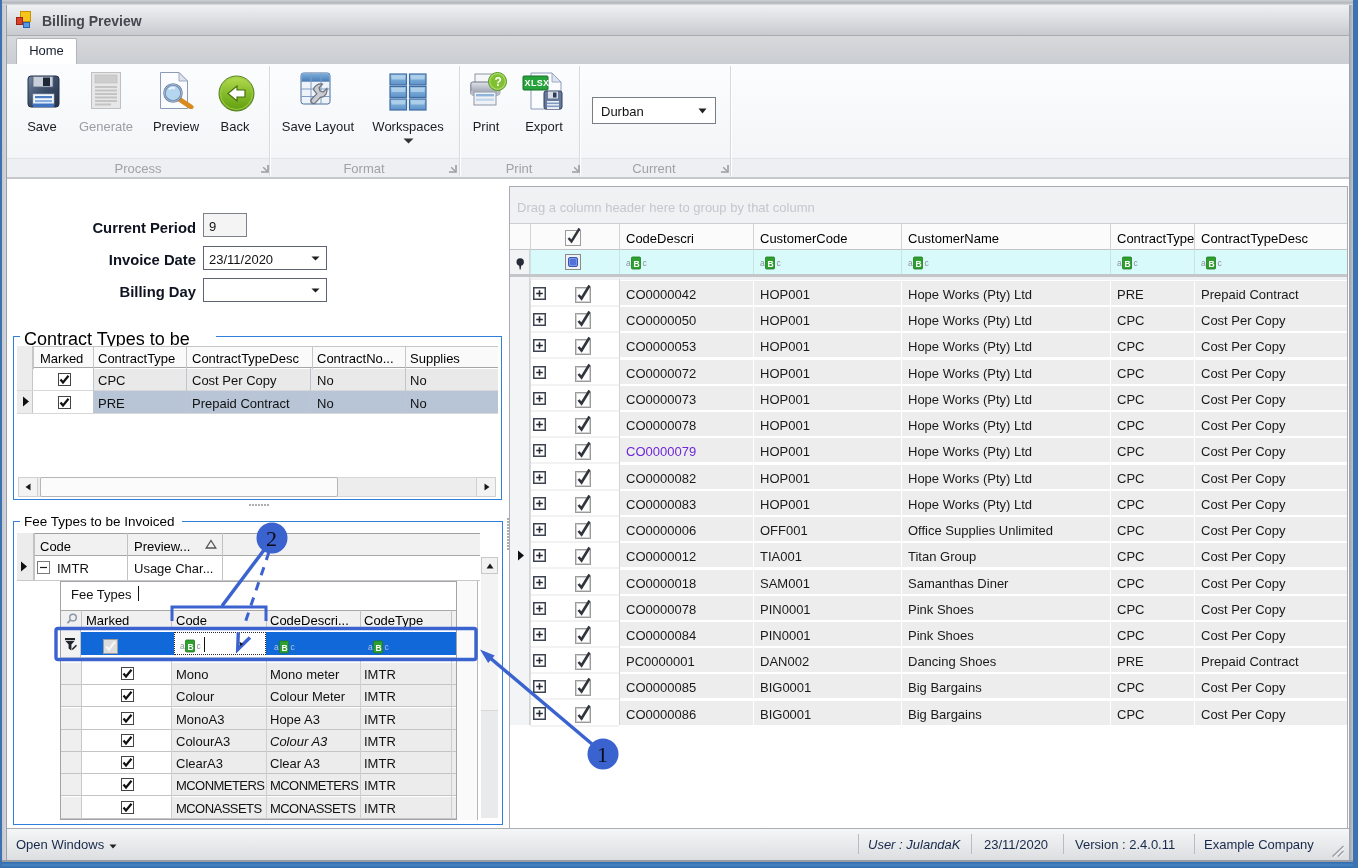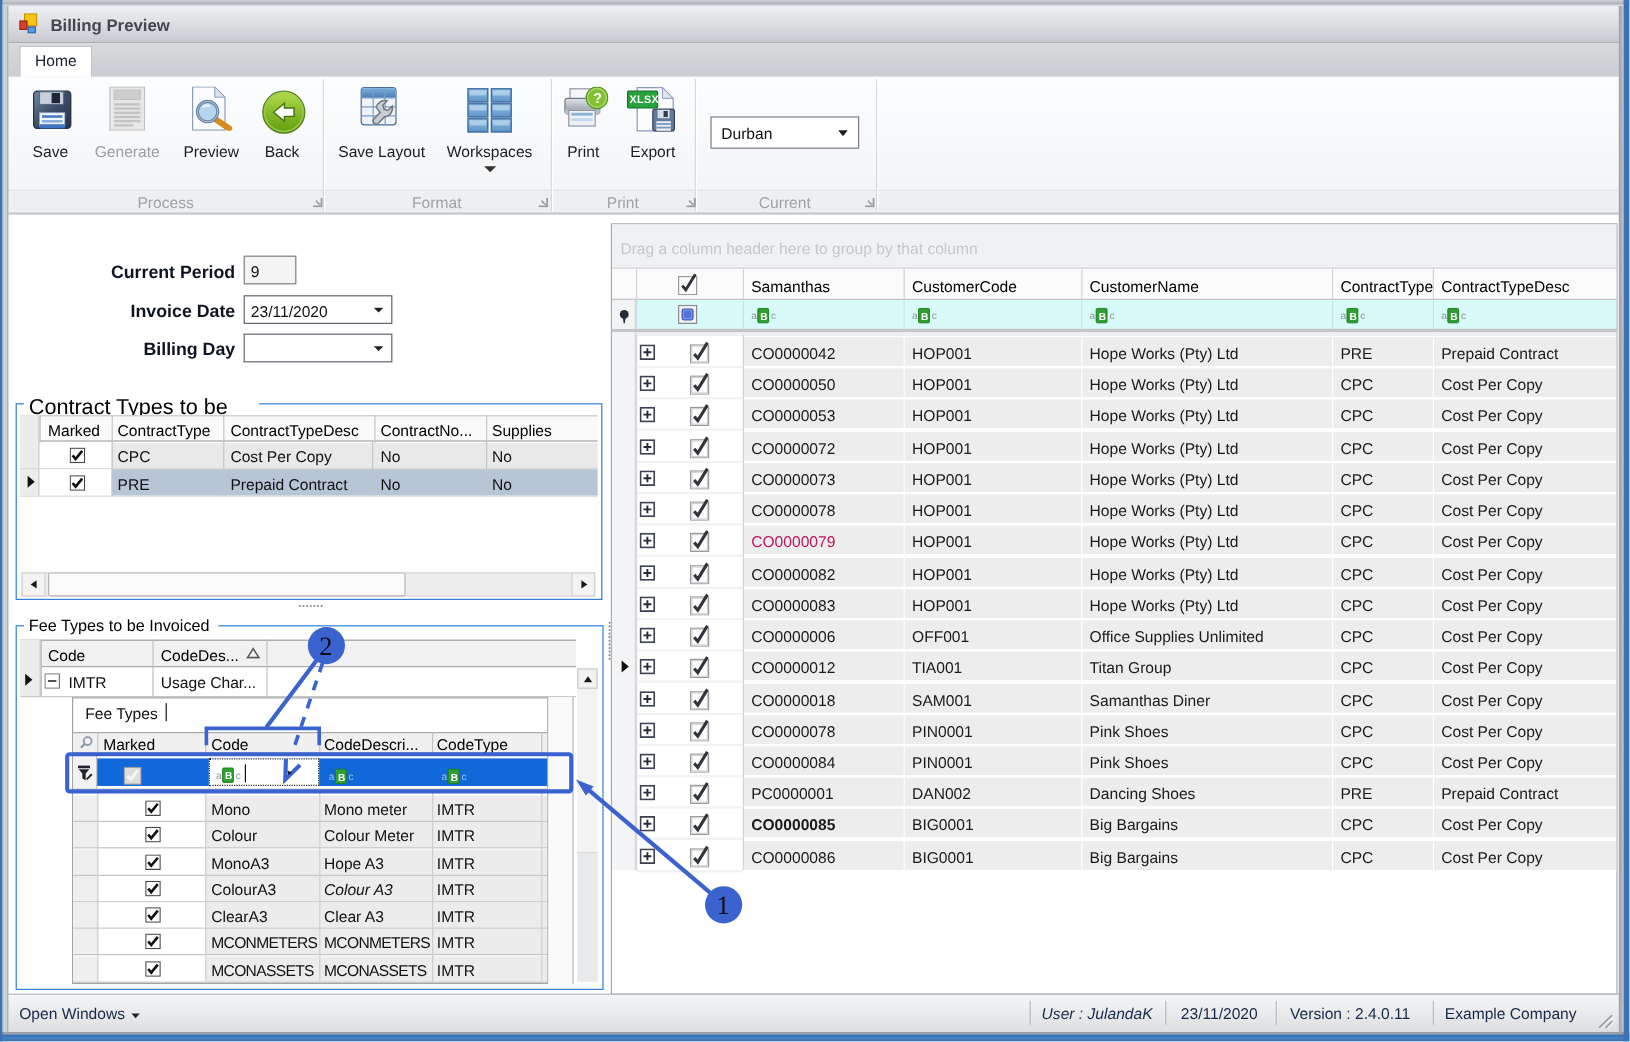--- a/index.html
+++ b/index.html
@@ -301,21 +301,21 @@
       <circle cx="20" cy="2" r="0.9" fill="#8a8a8a"></circle>
     </svg>
   </div>
 <div class="" style="left:13px;top:521px;width:490px;height:304px;border:1px solid #2f7fdb;"></div>
 <div class="" style="left:20px;top:514px;width:162px;height:15px;background:#fff;font-size:13.5px;color:#000;padding:0 4px;">Fee Types to be Invoiced</div>
 <div class="" style="left:17px;top:533px;width:463px;height:23px;background:#f1f1f1;border-top:1px solid #a0a0a0;border-bottom:1px solid #a8a8a8;"></div>
 <div class="" style="left:34px;top:533px;width:1px;height:47px;background:#c2c2c2;"></div>
 <div class="" style="left:127px;top:533px;width:1px;height:47px;background:#c2c2c2;"></div>
 <div class="" style="left:222px;top:533px;width:1px;height:47px;background:#c2c2c2;"></div>
 <div class="" style="left:40px;top:539px;width:80px;height:13px;font-size:13px;color:#000;">Code</div>
-<div class="" style="left:134px;top:539px;width:70px;height:13px;font-size:13px;color:#000;">CodeDes...</div>
+<div class="" style="left:134px;top:539px;width:70px;height:13px;font-size:13px;color:#000;">Preview...</div>
 <div class="" style="left:205px;top:539px;width:12px;height:10px;">
     <svg width="12" height="10" style="">
       <path d="M6 1.5 L10.8 9 H1.2 Z" fill="none" stroke="#555" stroke-width="1.3"></path>
     </svg>
   </div>
 <div class="" style="left:17px;top:533px;width:17px;height:47px;background:#ececec;border-right:1px solid #c2c2c2;"></div>
 <div class="" style="left:20px;top:561px;width:8px;height:11px;">
     <svg width="8" height="11" style="">
       <path d="M1 0.5 L7 5.5 L1 10.5 Z" fill="#101010"></path>
     </svg>
@@ -520,21 +520,21 @@
 <div class="" style="left:753px;top:224px;width:1px;height:26px;background:#d2d3d6;"></div>
 <div class="" style="left:901px;top:224px;width:1px;height:26px;background:#d2d3d6;"></div>
 <div class="" style="left:1110px;top:224px;width:1px;height:26px;background:#d2d3d6;"></div>
 <div class="" style="left:1194px;top:224px;width:1px;height:26px;background:#d2d3d6;"></div>
 <div class="" style="left:565px;top:227px;width:18px;height:19px;">
     <svg width="18" height="19" style="">
       <rect x="0.5" y="3.5" width="15" height="15" fill="#fcfcfc" stroke="#9b9b9b"></rect>
       <path d="M3.5 11 L6.5 14.5 L14.5 1.5" fill="none" stroke="#30343c" stroke-width="2.4"></path>
     </svg>
   </div>
-<div class="" style="left:626px;top:231px;width:140px;height:14px;font-size:13px;color:#000;">Samanthas</div>
+<div class="" style="left:626px;top:231px;width:140px;height:14px;font-size:13px;color:#000;">CodeDescri</div>
 <div class="" style="left:760px;top:231px;width:140px;height:14px;font-size:13px;color:#000;">CustomerCode</div>
 <div class="" style="left:908px;top:231px;width:140px;height:14px;font-size:13px;color:#000;">CustomerName</div>
 <div class="" style="left:1117px;top:231px;width:140px;height:14px;font-size:13px;color:#000;">ContractType</div>
 <div class="" style="left:1201px;top:231px;width:140px;height:14px;font-size:13px;color:#000;">ContractTypeDesc</div>
 <div class="" style="left:510px;top:250px;width:837px;height:24px;background:#d8fafb;"></div>
 <div class="" style="left:510px;top:274px;width:837px;height:3px;background:#c5c6c9;"></div>
 <div class="" style="left:510px;top:277px;width:837px;height:3px;background:#eef0f1;"></div>
 <div class="" style="left:510px;top:250px;width:20px;height:24px;background:#f2f3f4;border-right:1px solid #d4d5d8;"></div>
 <div class="" style="left:515px;top:258px;width:10px;height:12px;">
     <svg width="11" height="12" style="">
@@ -760,21 +760,21 @@
       <path d="M3.2 6.5 H9.8 M6.5 3.2 V9.8" stroke="#262b38" stroke-width="1.6"></path>
     </svg>
   </div>
 <div class="" style="left:575px;top:441px;width:18px;height:19px;">
     <svg width="18" height="19" style="">
       <rect x="0.5" y="3.5" width="15" height="15" fill="#fdfdfd" stroke="#9b9b9b"></rect>
       <rect x="1.5" y="4.5" width="13" height="13" fill="none" stroke="#d2d2d2"></rect>
       <path d="M3.5 11 L6.5 14.5 L14.5 1.5" fill="none" stroke="#30343c" stroke-width="2.6"></path>
     </svg>
   </div>
-<div class="" style="left:626px;top:444px;width:200px;height:14px;font-size:13px;color:#be185d;">CO0000079</div>
+<div class="" style="left:626px;top:444px;width:200px;height:14px;font-size:13px;color:#6d28d9;">CO0000079</div>
 <div class="" style="left:760px;top:444px;width:200px;height:14px;font-size:13px;color:#1a1a1a;">HOP001</div>
 <div class="" style="left:908px;top:444px;width:200px;height:14px;font-size:13px;color:#1a1a1a;">Hope Works (Pty) Ltd</div>
 <div class="" style="left:1117px;top:444px;width:200px;height:14px;font-size:13px;color:#1a1a1a;">CPC</div>
 <div class="" style="left:1201px;top:444px;width:200px;height:14px;font-size:13px;color:#1a1a1a;">Cost Per Copy</div>
 <div class="" style="left:753px;top:438px;width:1px;height:24px;background:#fff;"></div>
 <div class="" style="left:901px;top:438px;width:1px;height:24px;background:#fff;"></div>
 <div class="" style="left:1110px;top:438px;width:1px;height:24px;background:#fff;"></div>
 <div class="" style="left:1194px;top:438px;width:1px;height:24px;background:#fff;"></div>
 <div class="" style="left:530px;top:462px;width:817px;height:2px;background:#fff;"></div>
 <div class="" style="left:530px;top:462px;width:89px;height:2px;background:#f2f2f2;"></div>
@@ -999,21 +999,21 @@
       <path d="M3.2 6.5 H9.8 M6.5 3.2 V9.8" stroke="#262b38" stroke-width="1.6"></path>
     </svg>
   </div>
 <div class="" style="left:575px;top:677px;width:18px;height:19px;">
     <svg width="18" height="19" style="">
       <rect x="0.5" y="3.5" width="15" height="15" fill="#fdfdfd" stroke="#9b9b9b"></rect>
       <rect x="1.5" y="4.5" width="13" height="13" fill="none" stroke="#d2d2d2"></rect>
       <path d="M3.5 11 L6.5 14.5 L14.5 1.5" fill="none" stroke="#30343c" stroke-width="2.6"></path>
     </svg>
   </div>
-<div class="" style="left:626px;top:680px;width:200px;height:14px;font-size:13px;color:#1a1a1a;font-weight:bold;">CO0000085</div>
+<div class="" style="left:626px;top:680px;width:200px;height:14px;font-size:13px;color:#1a1a1a;">CO0000085</div>
 <div class="" style="left:760px;top:680px;width:200px;height:14px;font-size:13px;color:#1a1a1a;">BIG0001</div>
 <div class="" style="left:908px;top:680px;width:200px;height:14px;font-size:13px;color:#1a1a1a;">Big Bargains</div>
 <div class="" style="left:1117px;top:680px;width:200px;height:14px;font-size:13px;color:#1a1a1a;">CPC</div>
 <div class="" style="left:1201px;top:680px;width:200px;height:14px;font-size:13px;color:#1a1a1a;">Cost Per Copy</div>
 <div class="" style="left:753px;top:674px;width:1px;height:24px;background:#fff;"></div>
 <div class="" style="left:901px;top:674px;width:1px;height:24px;background:#fff;"></div>
 <div class="" style="left:1110px;top:674px;width:1px;height:24px;background:#fff;"></div>
 <div class="" style="left:1194px;top:674px;width:1px;height:24px;background:#fff;"></div>
 <div class="" style="left:530px;top:698px;width:817px;height:2px;background:#fff;"></div>
 <div class="" style="left:530px;top:698px;width:89px;height:2px;background:#f2f2f2;"></div>

